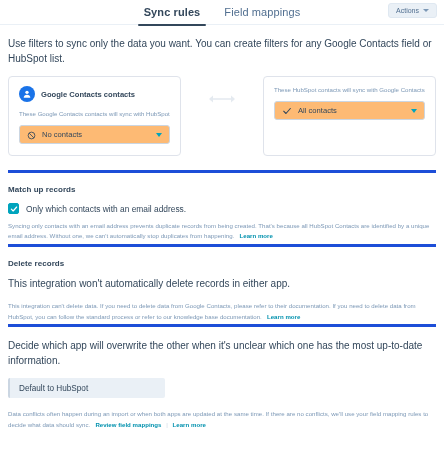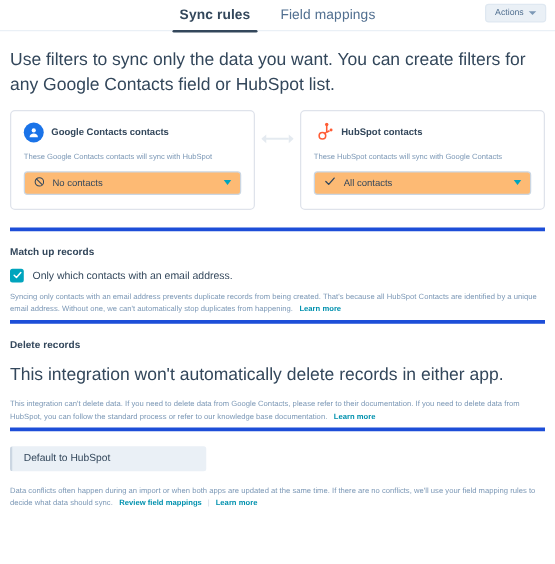--- a/index.html
+++ b/index.html
@@ -64,21 +64,21 @@
   .section + .section { border-top: 3px solid #1d4ed8; margin-top: 2px; }
 
   h2 {
     font-size: 8px;
     font-weight: bold;
     color: #33475b;
     letter-spacing: .05px;
     margin-bottom: 9px;
   }
   .lead {
-    font-size: 14px;
+    font-size: 10px;
     color: #33475b;
     line-height: 1.45;
     margin-bottom: 10px;
   }
   .fine {
     font-size: 6.1px;
     color: #7c98b6;
     line-height: 1.72;
     letter-spacing: .02px;
   }
@@ -91,21 +91,21 @@
   .sep { color: #cbd6e2; margin: 0 3px; }
 
   
   .cards {
     display: flex;
     align-items: stretch;
     gap: 0;
     margin-bottom: 14px;
   }
   .card {
-    width: 196px;
+    width: 173px;
     border: 1px solid #dfe3eb;
     border-radius: 4px;
     padding: 9px 10px 11px 10px;
     background: #fff;
   }
   .card-head {
     display: flex; align-items: center; gap: 6px;
     margin-bottom: 8px;
   }
   .card-title { font-size: 7.6px; font-weight: bold; color: #33475b; }
@@ -231,33 +231,20 @@
 
       <div class="connector">
         <svg width="26" height="10" viewBox="0 0 26 10">
           <line x1="2" y1="5" x2="22" y2="5" stroke="#cbd6e2" stroke-width="1.6"></line>
           <polygon points="22,1.5 26,5 22,8.5" fill="#cbd6e2"></polygon>
           <polygon points="4,1.5 0,5 4,8.5" fill="#cbd6e2"></polygon>
         </svg>
       </div>
 
       <div class="card">
-        <div class="card-head">
-          <span class="hsicon">
-            <svg width="15" height="15" viewBox="0 0 24 24" fill="none" stroke="#ff5c35" stroke-width="2">
-              <circle cx="9.5" cy="17" r="4.2" fill="none"></circle>
-              <line x1="15" y1="3" x2="15" y2="12"></line>
-              <circle cx="15" cy="2.6" r="2.2" fill="#ff5c35" stroke="none"></circle>
-              <line x1="15" y1="12.4" x2="11.6" y2="14.6"></line>
-              <line x1="15" y1="12.4" x2="18.6" y2="10.6"></line>
-              <circle cx="20.6" cy="9.6" r="1.9" fill="#ff5c35" stroke="none"></circle>
-            </svg>
-          </span>
-          <span class="card-title">HubSpot contacts</span>
-        </div>
         <div class="card-sub">These HubSpot contacts will sync with Google Contacts</div>
         <div class="select">
           <span>
             <svg width="10" height="10" viewBox="0 0 24 24" fill="none" stroke="#33475b" stroke-width="2.6" stroke-linecap="round" stroke-linejoin="round">
               <polyline points="4,12.5 9.5,18 20,6"></polyline>
             </svg>
           </span>
           <span class="val">All contacts</span>
           <span class="caret-teal"></span>
         </div>
@@ -285,20 +272,21 @@
   <div class="section">
     <h2>Delete records</h2>
     <div class="lead">This integration won't automatically delete records in either app.</div>
     <div class="fine">
       <span>This integration can't delete data. If you need to delete data from Google Contacts, please refer to their documentation. If you need to delete data from HubSpot, you can follow the standard process or refer to our knowledge base documentation.</span>
       &nbsp; <a class="link">Learn more</a>
     </div>
   </div>
 
   <div class="section">
+    <div class="lead">Decide which app will overwrite the other when it's unclear which one has the most up-to-date information.</div>
     <div class="conflict-box">
       <span>Default to HubSpot</span>
     </div>
     <div class="fine">
       <span>Data conflicts often happen during an import or when both apps are updated at the same time. If there are no conflicts, we'll use your field mapping rules to decide what data should sync.</span>
       &nbsp; <a class="link">Review field mappings</a>
       <span class="sep">|</span>
       <a class="link">Learn more</a>
     </div>
   </div>

